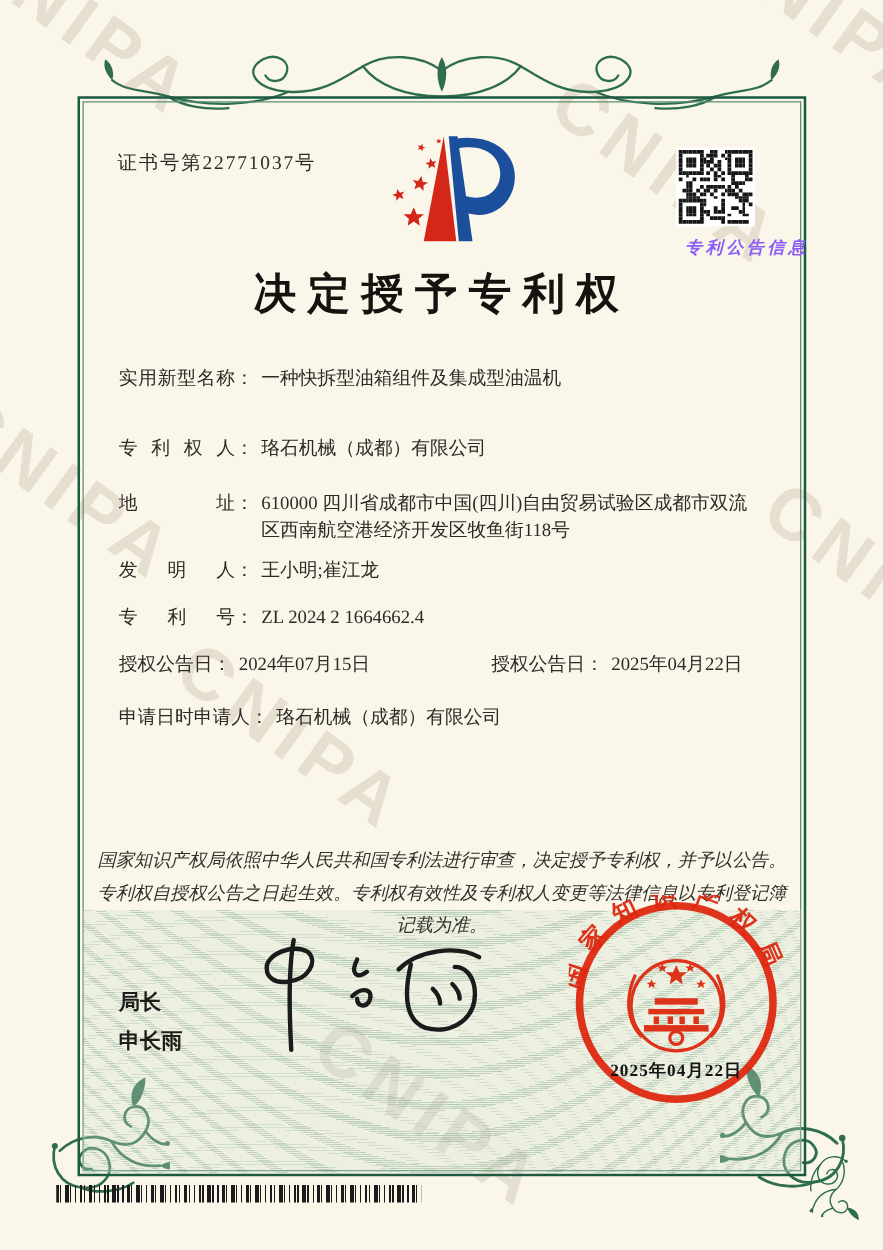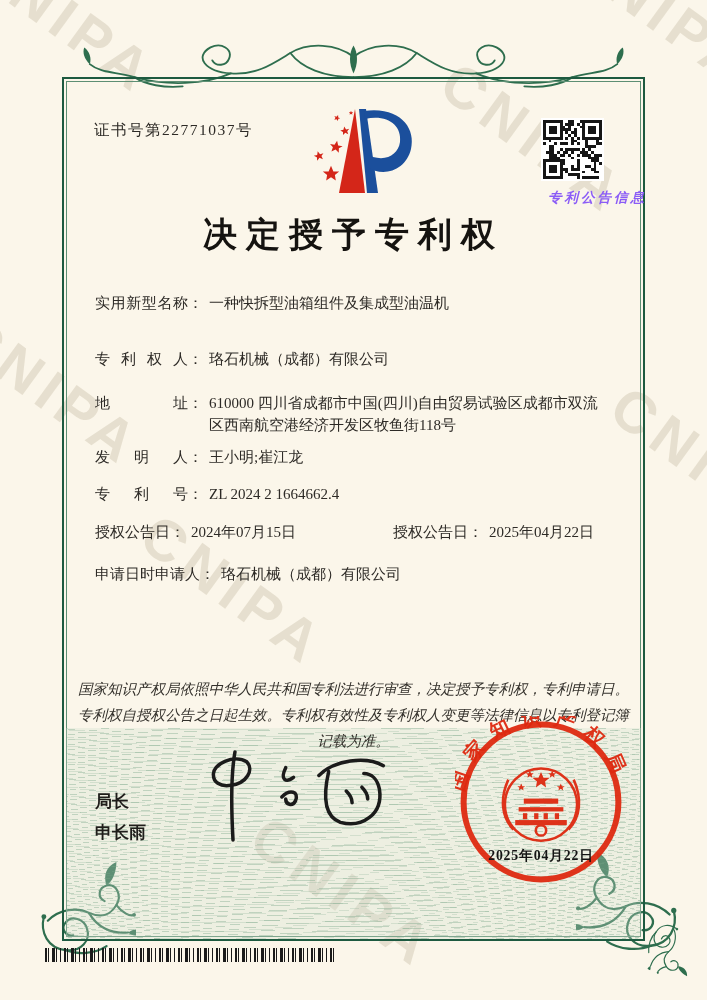--- a/index.html
+++ b/index.html
@@ -385,21 +385,21 @@
     <span class="flabel wide">授权公告日</span><span class="colon">：</span><span class="fvalue">2024年07月15日</span>
     <span class="subcol">
       <span class="flabel">授权公告日</span><span class="colon">：</span><span class="fvalue">2025年04月22日</span>
     </span>
   </div>
   <div class="row" style="top:563px">
     <span class="flabel wide">申请日时申请人</span><span class="colon">：</span><span class="fvalue">珞石机械（成都）有限公司</span>
   </div>
 
   <div class="statement">
-    <div>国家知识产权局依照中华人民共和国专利法进行审查，决定授予专利权，专利申请日。</div>
+    <div>国家知识产权局依照中华人民共和国专利法进行审查，决定授予专利权，并予以公告。</div>
     <div>专利权自授权公告之日起生效。专利权有效性及专利权人变更等法律信息以专利登记簿记载为准。</div>
   </div>
 
   <div class="signoff">
     <div>局长</div>
     <div>申长雨</div>
   </div>
 
   <svg class="signature" width="205" height="98" viewBox="0 0 210 100">
     <g fill="none" stroke="#1b1b1b" stroke-width="3.6" stroke-linecap="round">

